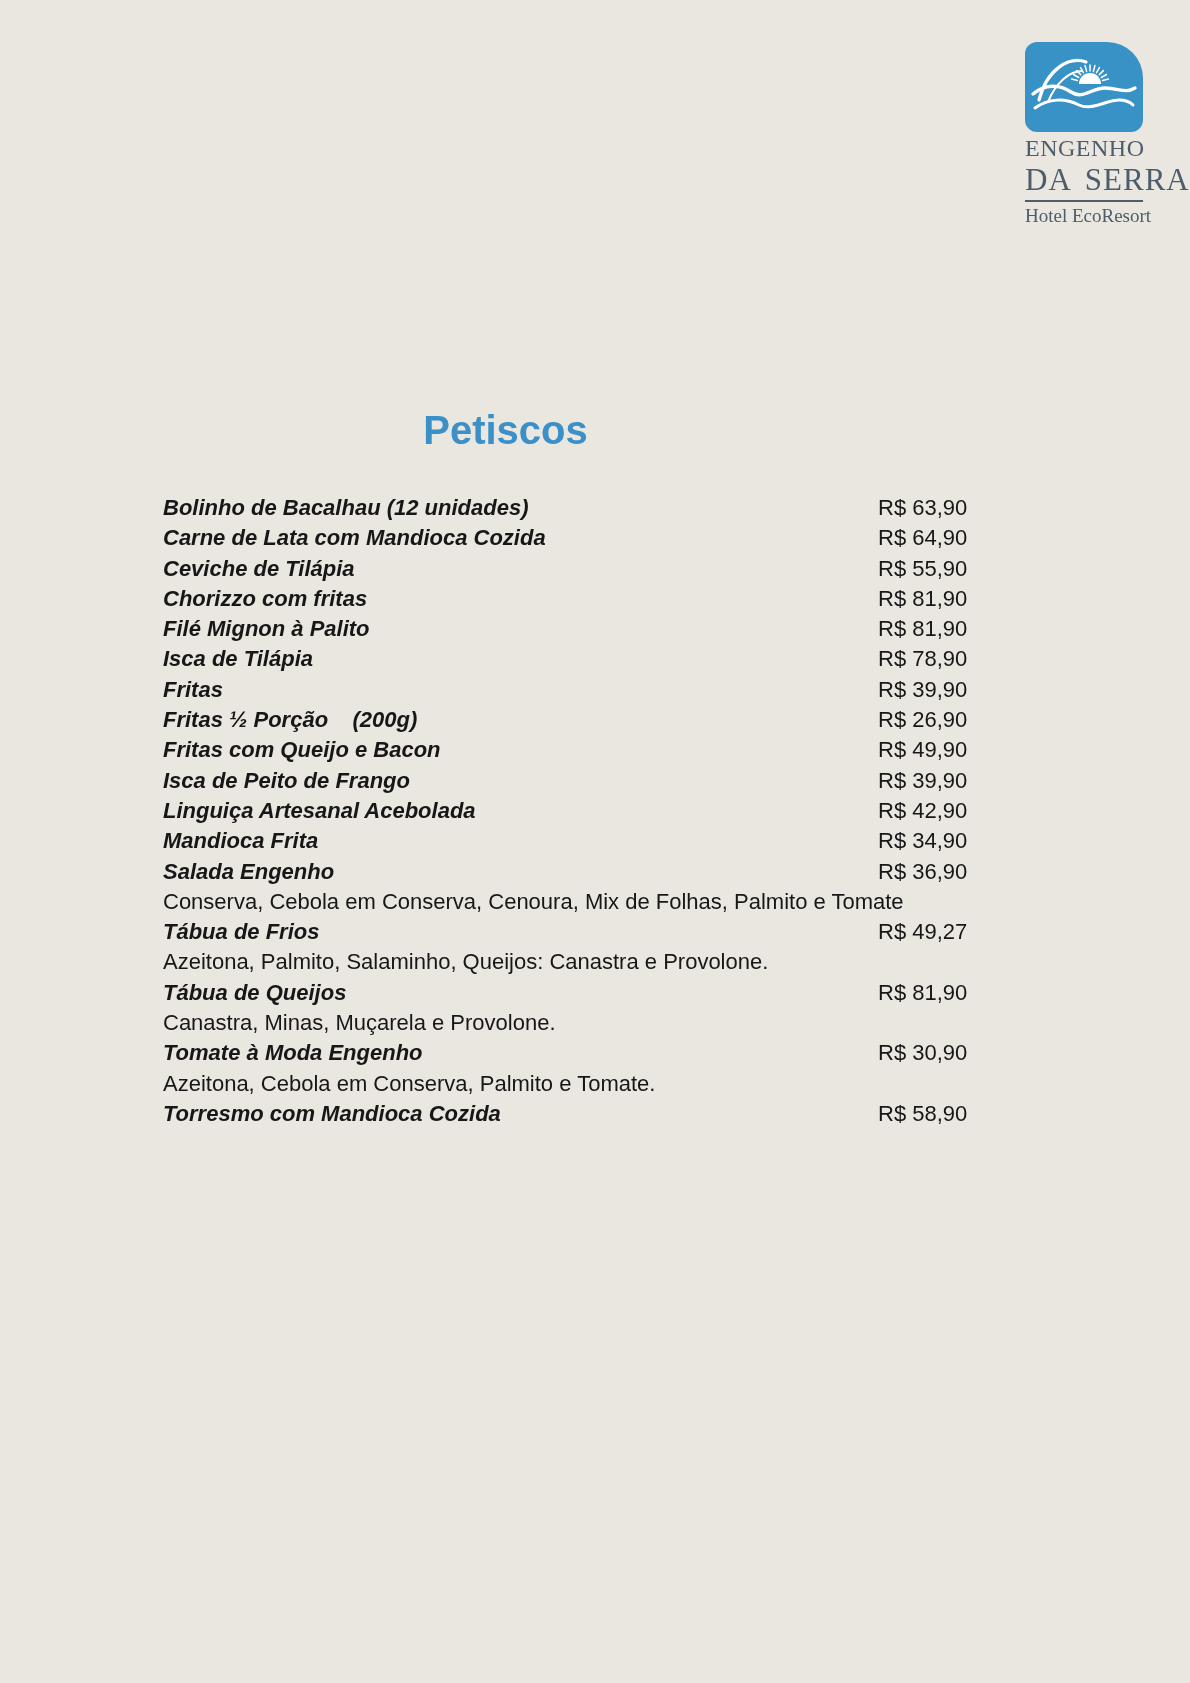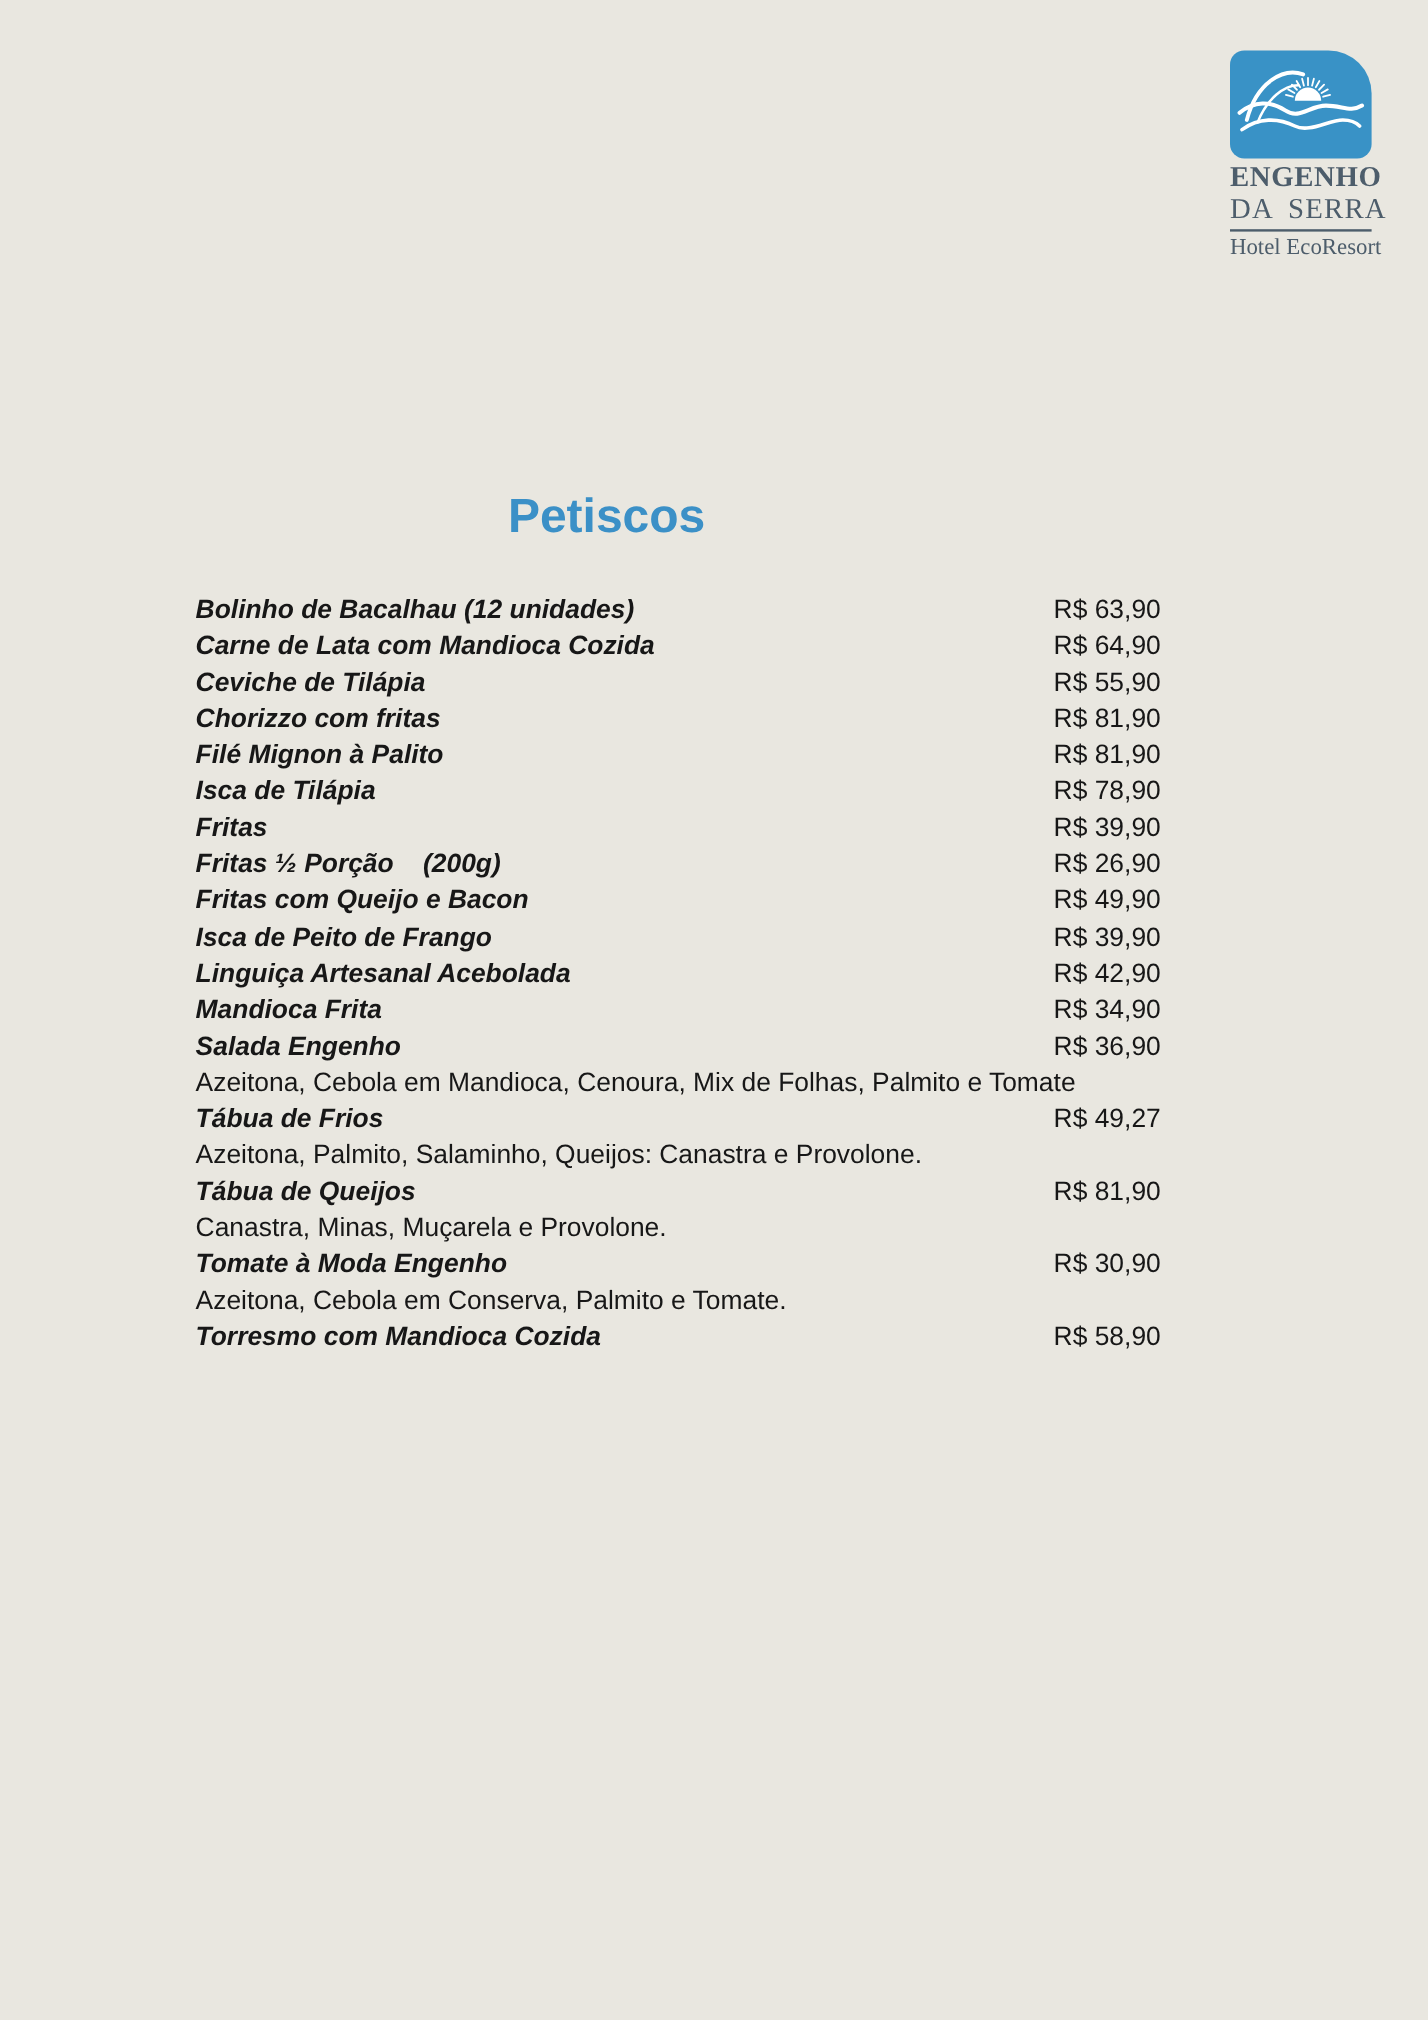--- a/index.html
+++ b/index.html
@@ -28,25 +28,24 @@
     border-radius: 12px 36px 12px 12px;
     overflow: hidden;
   }
   .logo-mark svg { display: block; }
   .logo-name1 {
     font-family: "Liberation Serif", serif;
     font-size: 24px;
     letter-spacing: 0.5px;
     margin-top: 3px;
     white-space: nowrap;
-    font-weight: bold;
   }
   .logo-name2 {
     font-family: "Liberation Serif", serif;
-    font-size: 24px;
+    font-size: 31px;
     letter-spacing: 1px;
     word-spacing: 6px;
     white-space: nowrap;
   }
   .logo-rule {
     border: none;
     border-top: 2px solid var(--logo-text, #4d5d6b);
     margin-top: 2px;
   }
   .logo-tagline {
@@ -192,21 +191,21 @@
 
       <div class="menu-row">
         <span class="item-name">Mandioca Frita</span>
         <span class="item-price">R$ 34,90</span>
       </div>
 
       <div class="menu-row">
         <span class="item-name">Salada Engenho</span>
         <span class="item-price">R$ 36,90</span>
       </div>
-      <div class="item-desc">Azeitona, Cebola em Mandioca, Cenoura, Mix de Folhas, Palmito e Tomate</div>
+      <div class="item-desc">Conserva, Cebola em Conserva, Cenoura, Mix de Folhas, Palmito e Tomate</div>
 
       <div class="menu-row">
         <span class="item-name">Tábua de Frios</span>
         <span class="item-price">R$ 49,27</span>
       </div>
       <div class="item-desc">Azeitona, Palmito, Salaminho, Queijos: Canastra e Provolone.</div>
 
       <div class="menu-row">
         <span class="item-name">Tábua de Queijos</span>
         <span class="item-price">R$ 81,90</span>

